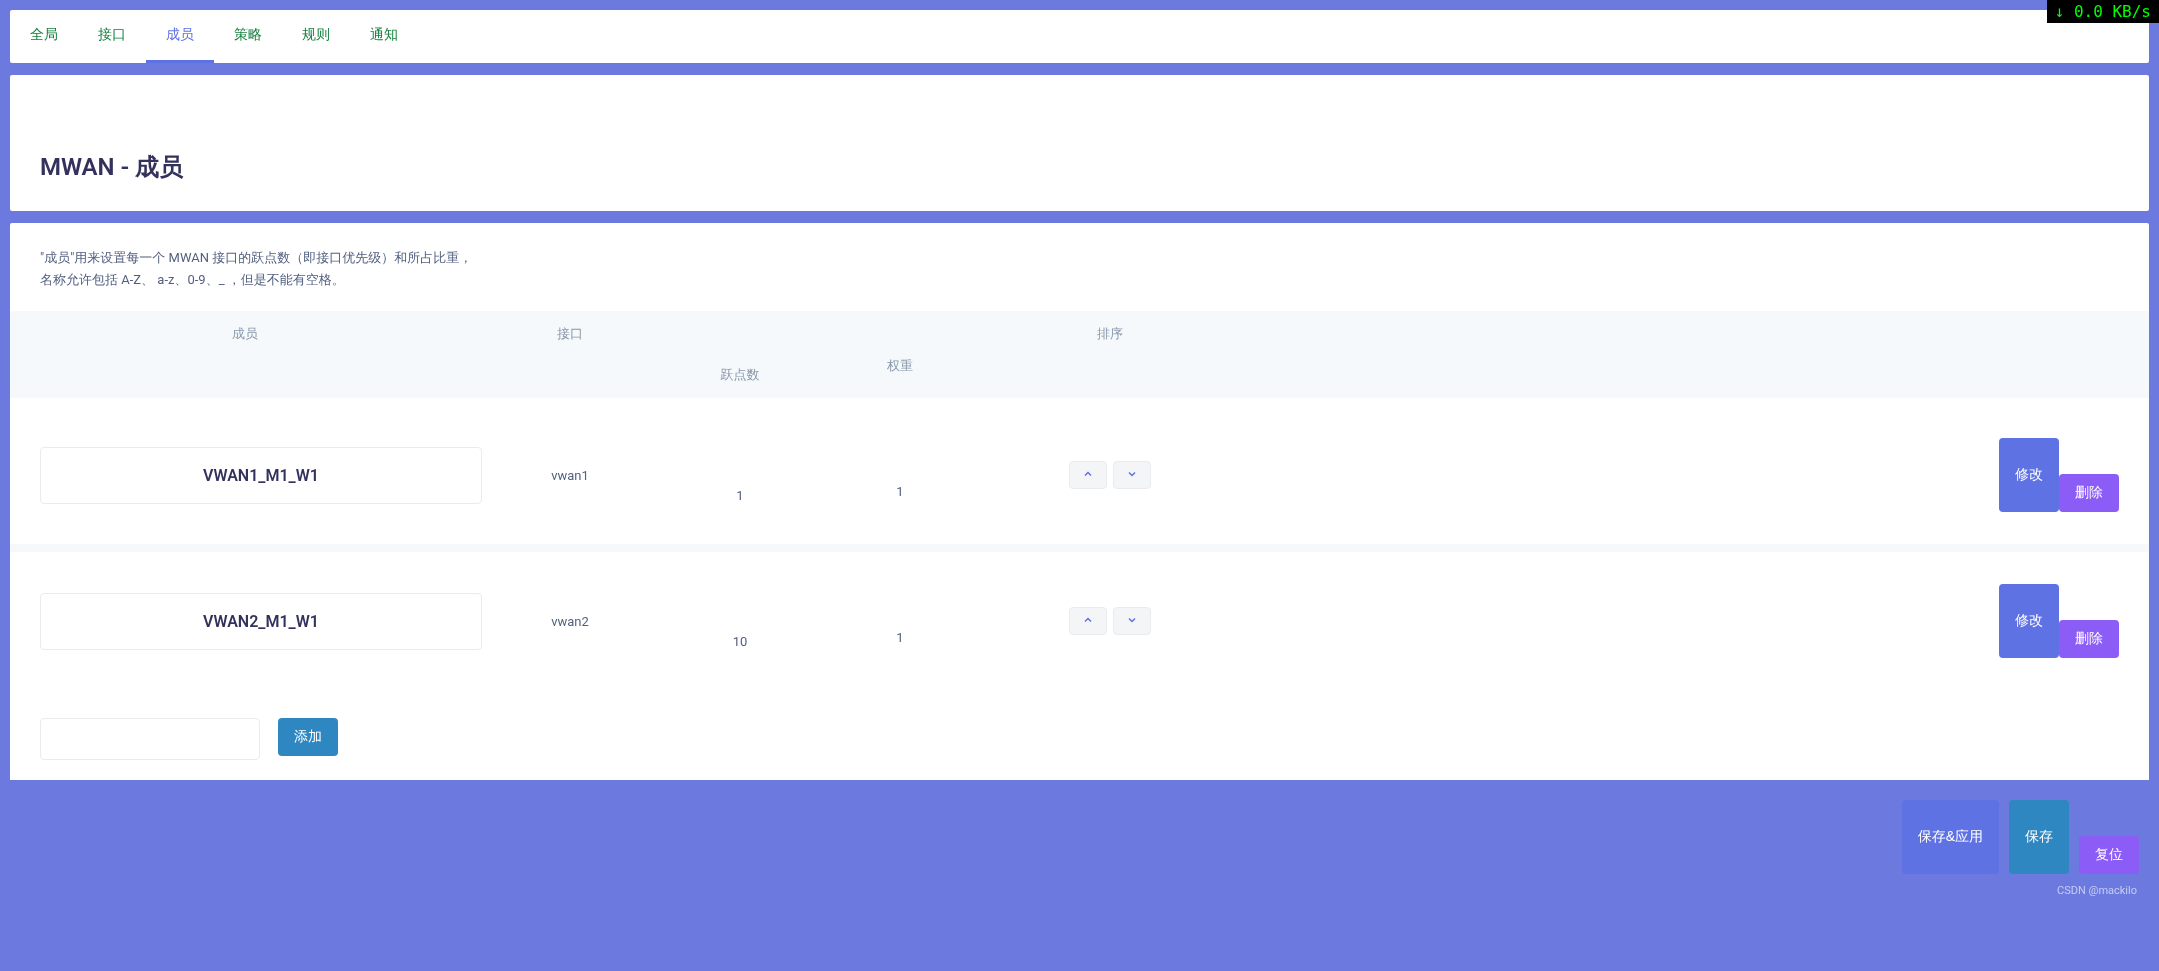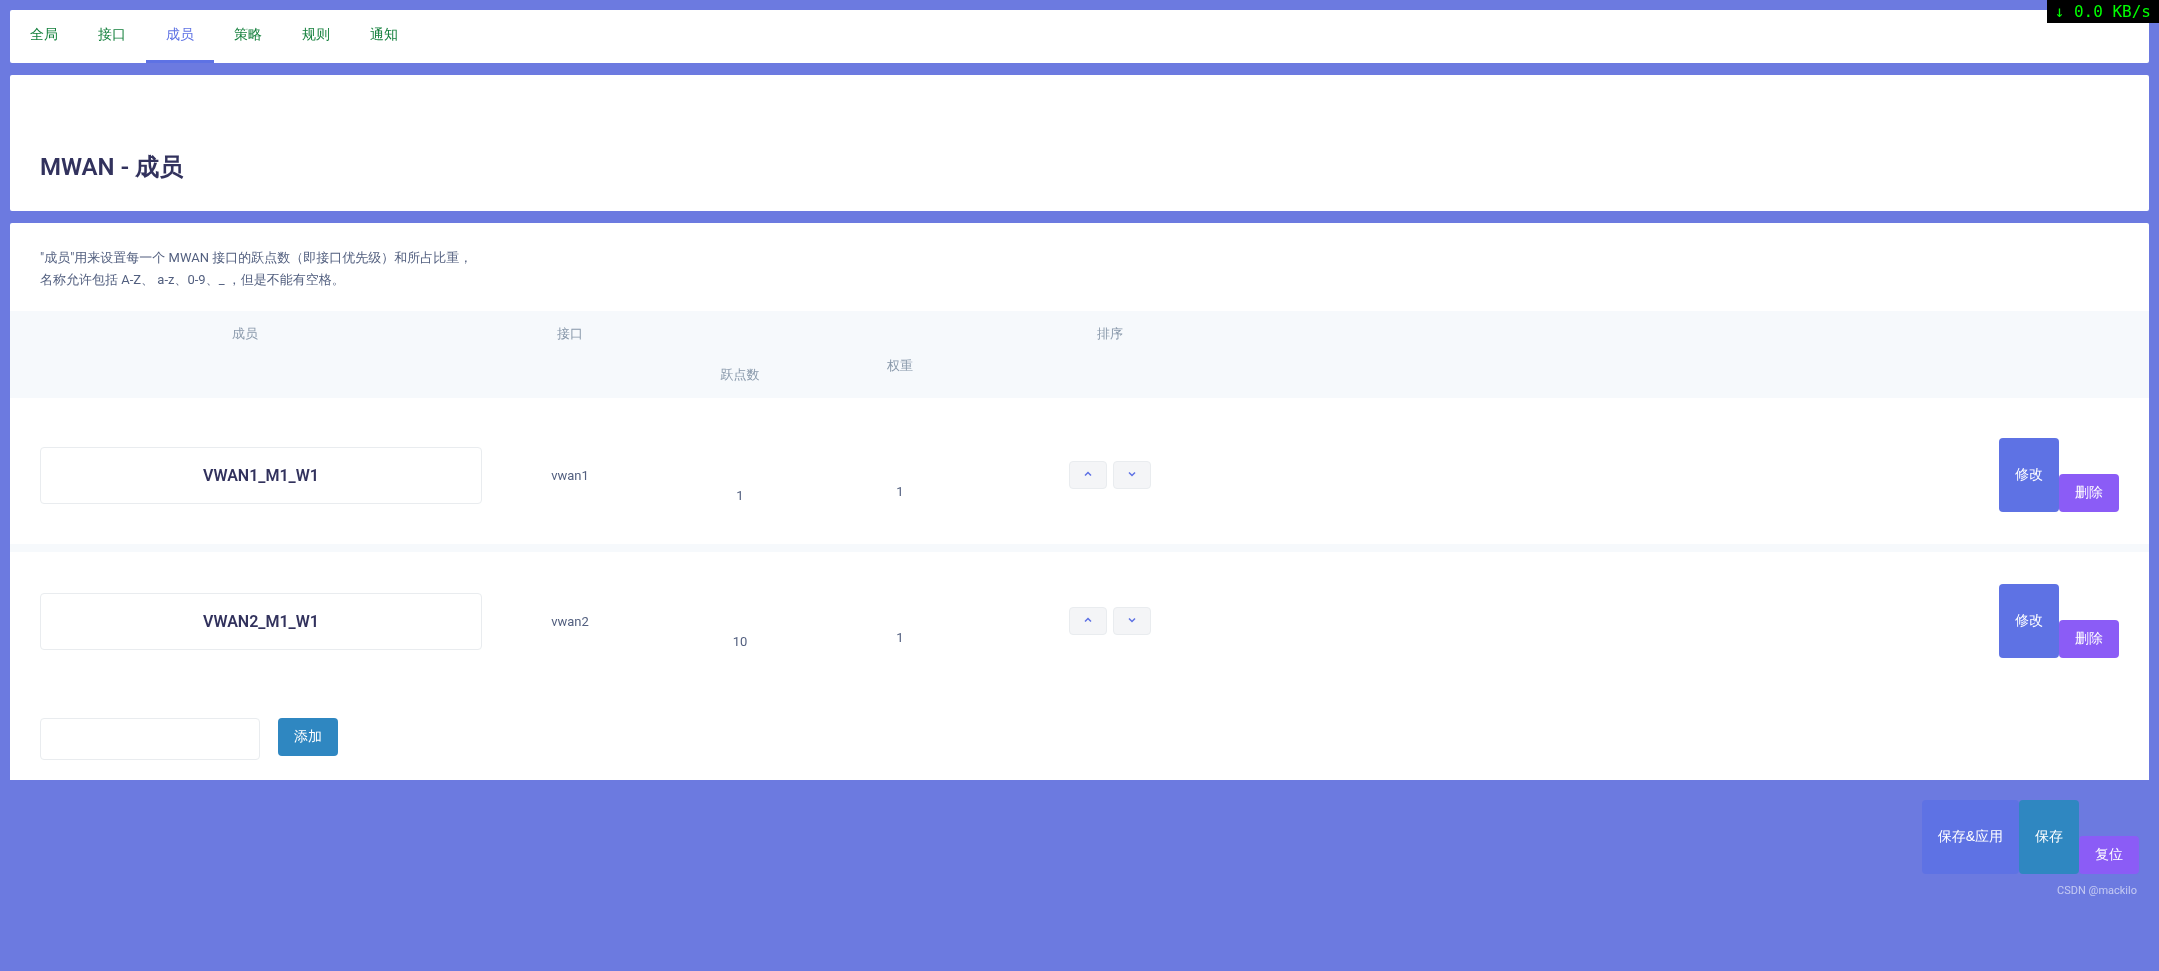--- a/index.html
+++ b/index.html
@@ -36,21 +36,21 @@
 .sort-btn svg { width: 12px; height: 12px; }
 .row-actions { display: flex; justify-content: flex-end; padding-right: 30px; flex: 1; }
 .btn { border: none; padding: 10px 16px; border-radius: 4px; color: #fff; cursor: pointer; font-size: 14px; }
 .btn-primary { background: #5e72e4; }
 .btn-danger { background: #8b5cf6; margin-top: 36px; }
 .btn-info { background: #2f87c1; }
 
 .add-row { background: #fff; padding: 20px 30px; display: flex; gap: 18px; align-items: flex-start; }
 .add-input { border: 1px solid #e9ecef; border-radius: 4px; padding: 12px; width: 220px; font-size: 14px; }
 
-.footer-actions { display: flex; justify-content: flex-end; padding: 20px 10px 10px; }
+.footer-actions { display: flex; gap: 10px; justify-content: flex-end; padding: 20px 10px 10px; }
 .watermark { text-align: right; color: rgba(255,255,255,0.6); font-size: 11px; padding: 0 12px 6px; }
 </style>
 </head>
 <body>
 
 <div class="speed-indicator">
   <span>↓ 0.0 KB/s</span>
 </div>
 
 <div class="container">

